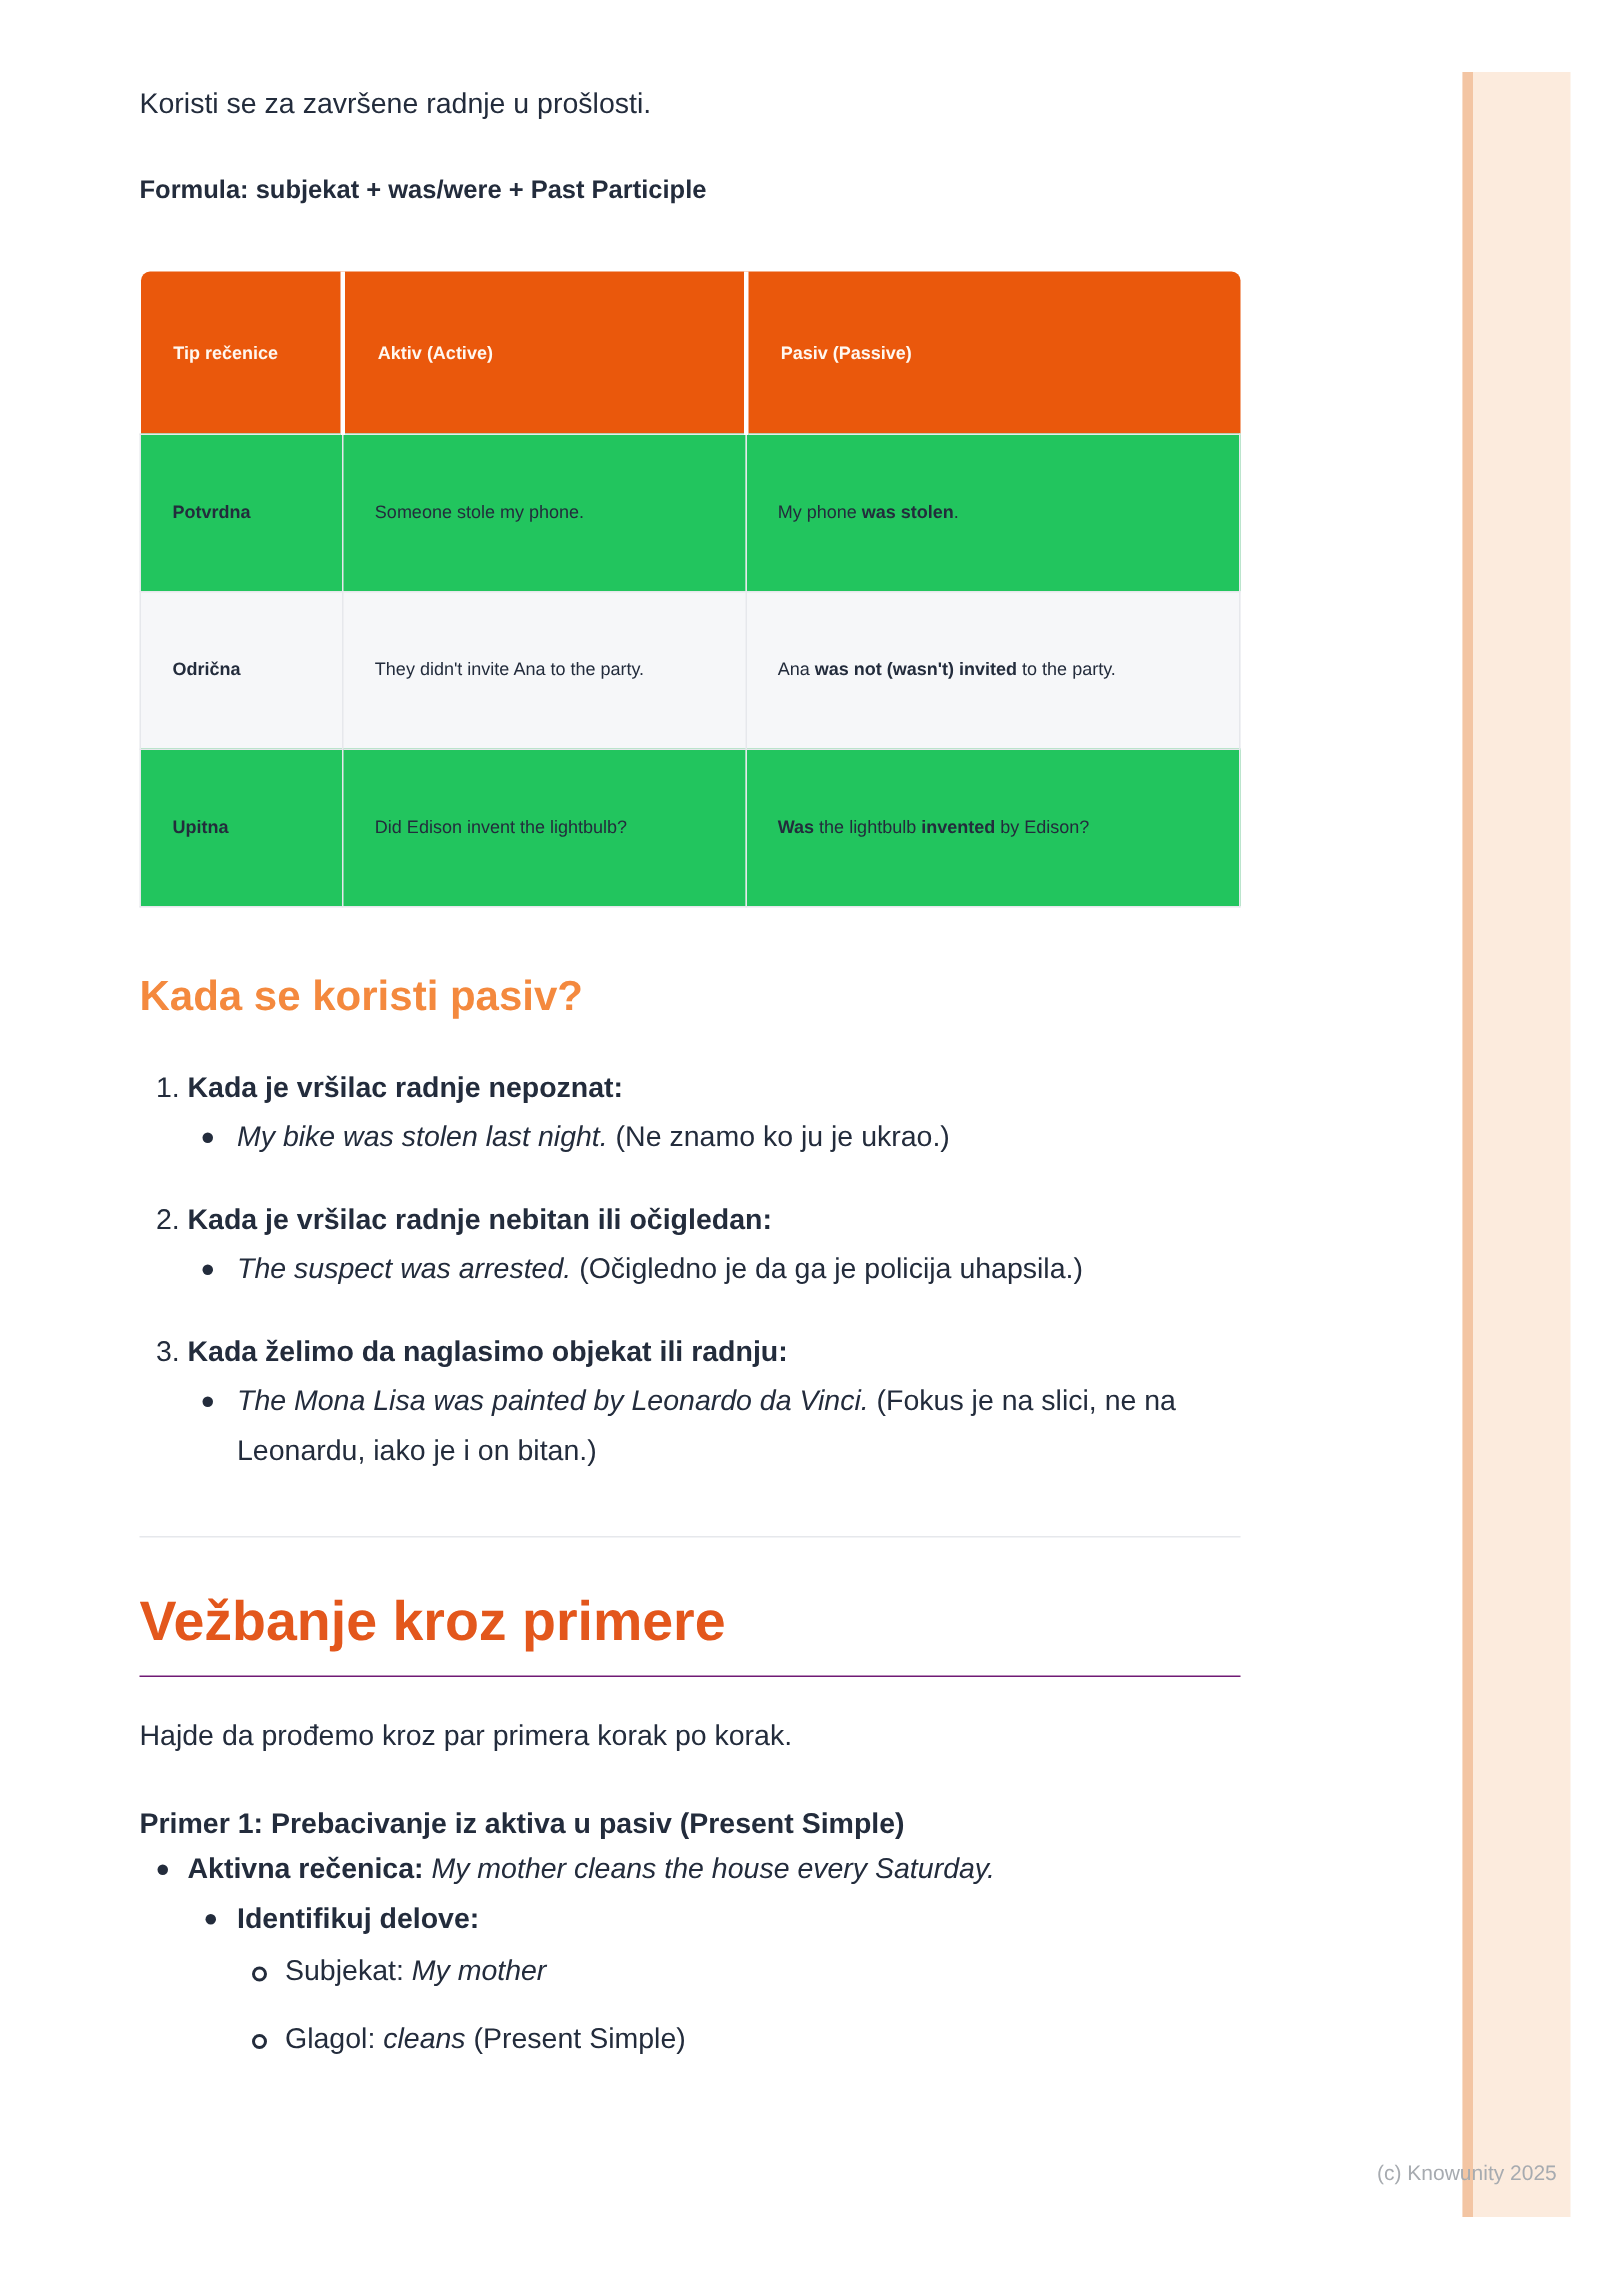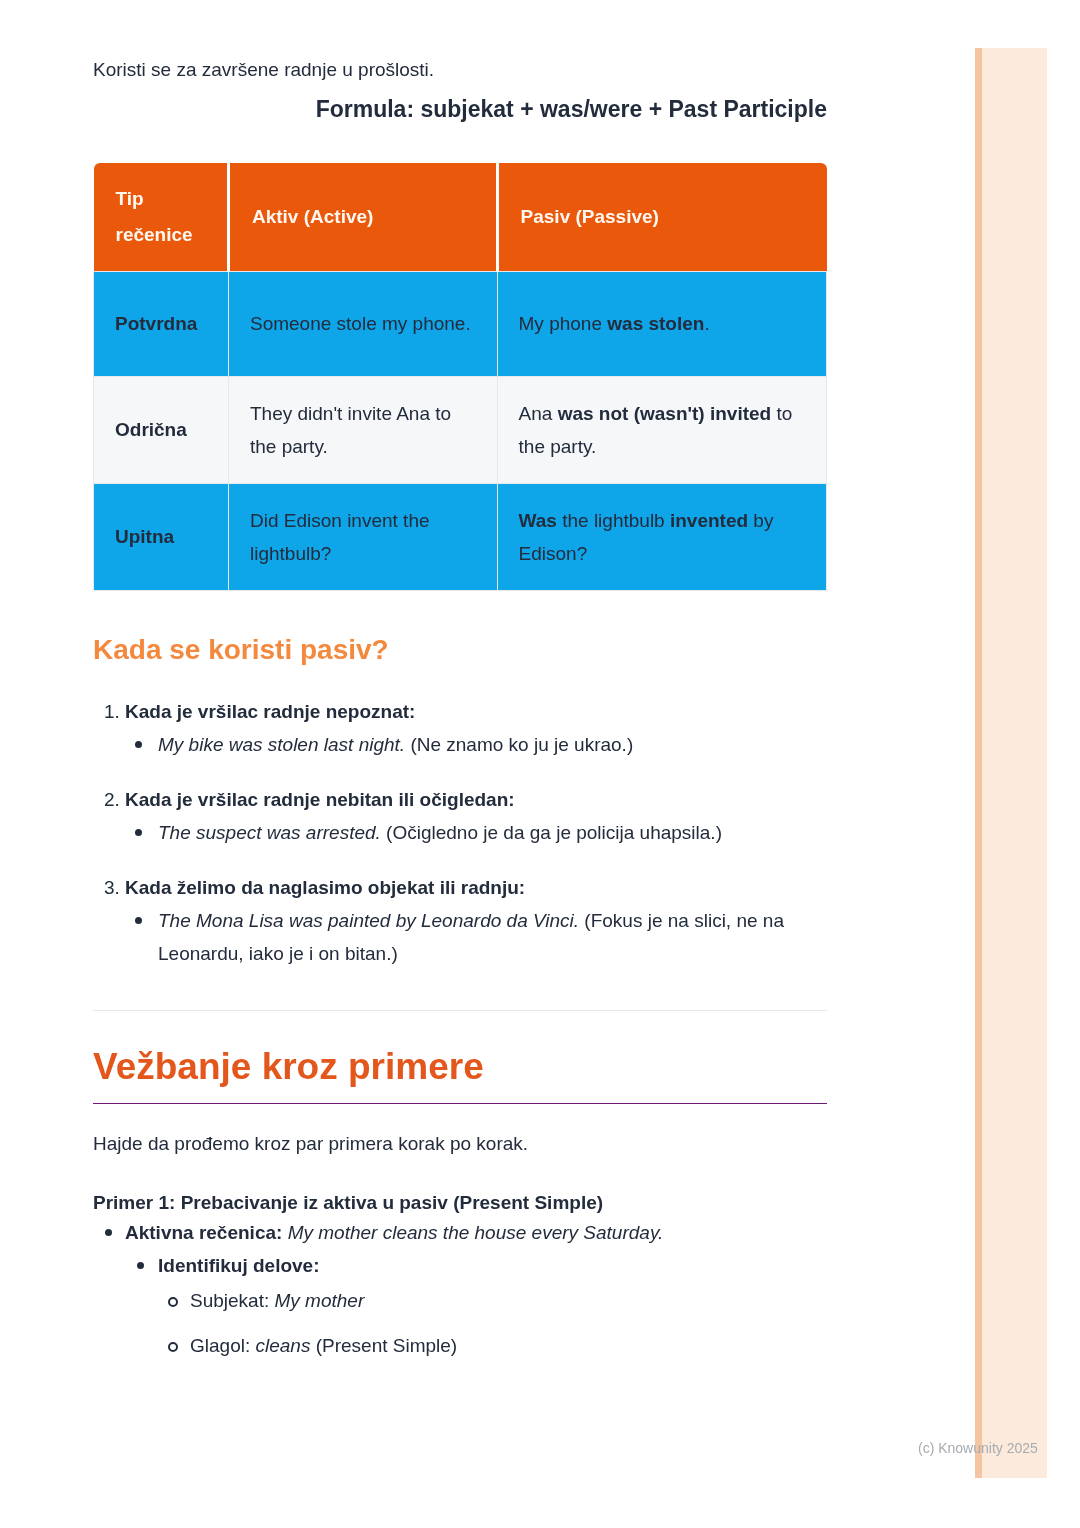--- a/index.html
+++ b/index.html
@@ -22,28 +22,28 @@
     border-left: 7px solid #f3c5a3;
   }
 
   .content {
     position: absolute;
     left: 93px; top: 0;
     width: 734px;
   }
 
   .intro { margin-top: 57px; font-size: 19px; line-height: 26px; }
-  .formula { margin-top: 13px; font-size: 23px; line-height: 26px; font-weight: 700; text-align: right; }
+  .formula { margin-top: 31px; font-size: 17px; line-height: 26px; font-weight: 700; }
 
   
   table.ap-table {
     margin-top: 41px;
     width: 734px;
     border-collapse: collapse;
-    font-size: 19px;
+    font-size: 12px;
   }
   table.ap-table thead th {
     background: #ea580c;
     color: #fff8f1;
     font-weight: 700;
     text-align: left;
     height: 108px;
     padding: 10px 22px;
     vertical-align: middle;
     line-height: 36px;
@@ -51,21 +51,21 @@
   table.ap-table thead th.sep { border-right: 3px solid #ffffff; }
   table.ap-table thead th:first-child { border-top-left-radius: 6px; width: 135px; }
   table.ap-table thead th:nth-child(2) { width: 269px; }
   table.ap-table thead th:last-child { border-top-right-radius: 6px; width: 330px; }
   table.ap-table tbody td {
     border: 1px solid #e6e8ec;
     padding: 20px 21px;
     height: 105px;
     vertical-align: middle;
     line-height: 33px;
-    background: #0ea5e9;
+    background: #22c55e;
   }
   table.ap-table tbody tr.alt td { background: #f6f7f9; }
   table.ap-table tbody td.row-head { font-weight: 700; }
 
   
   .h2 {
     margin-top: 42px;
     font-size: 28px;
     line-height: 34px;
     font-weight: 700;

